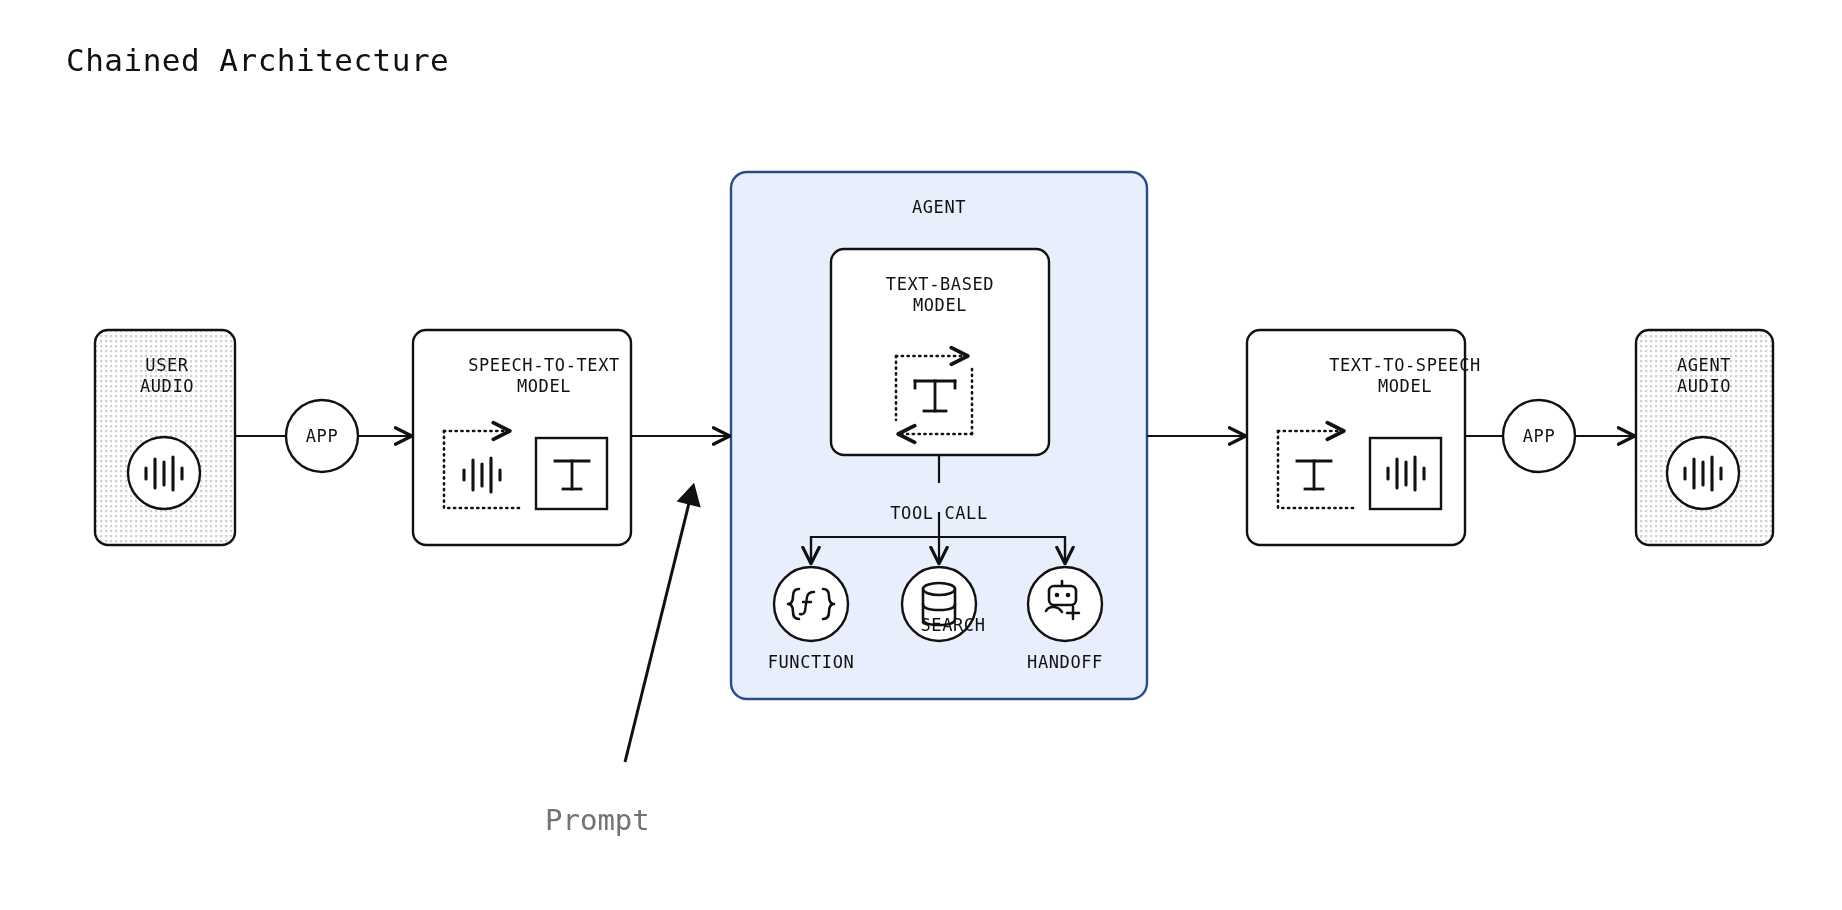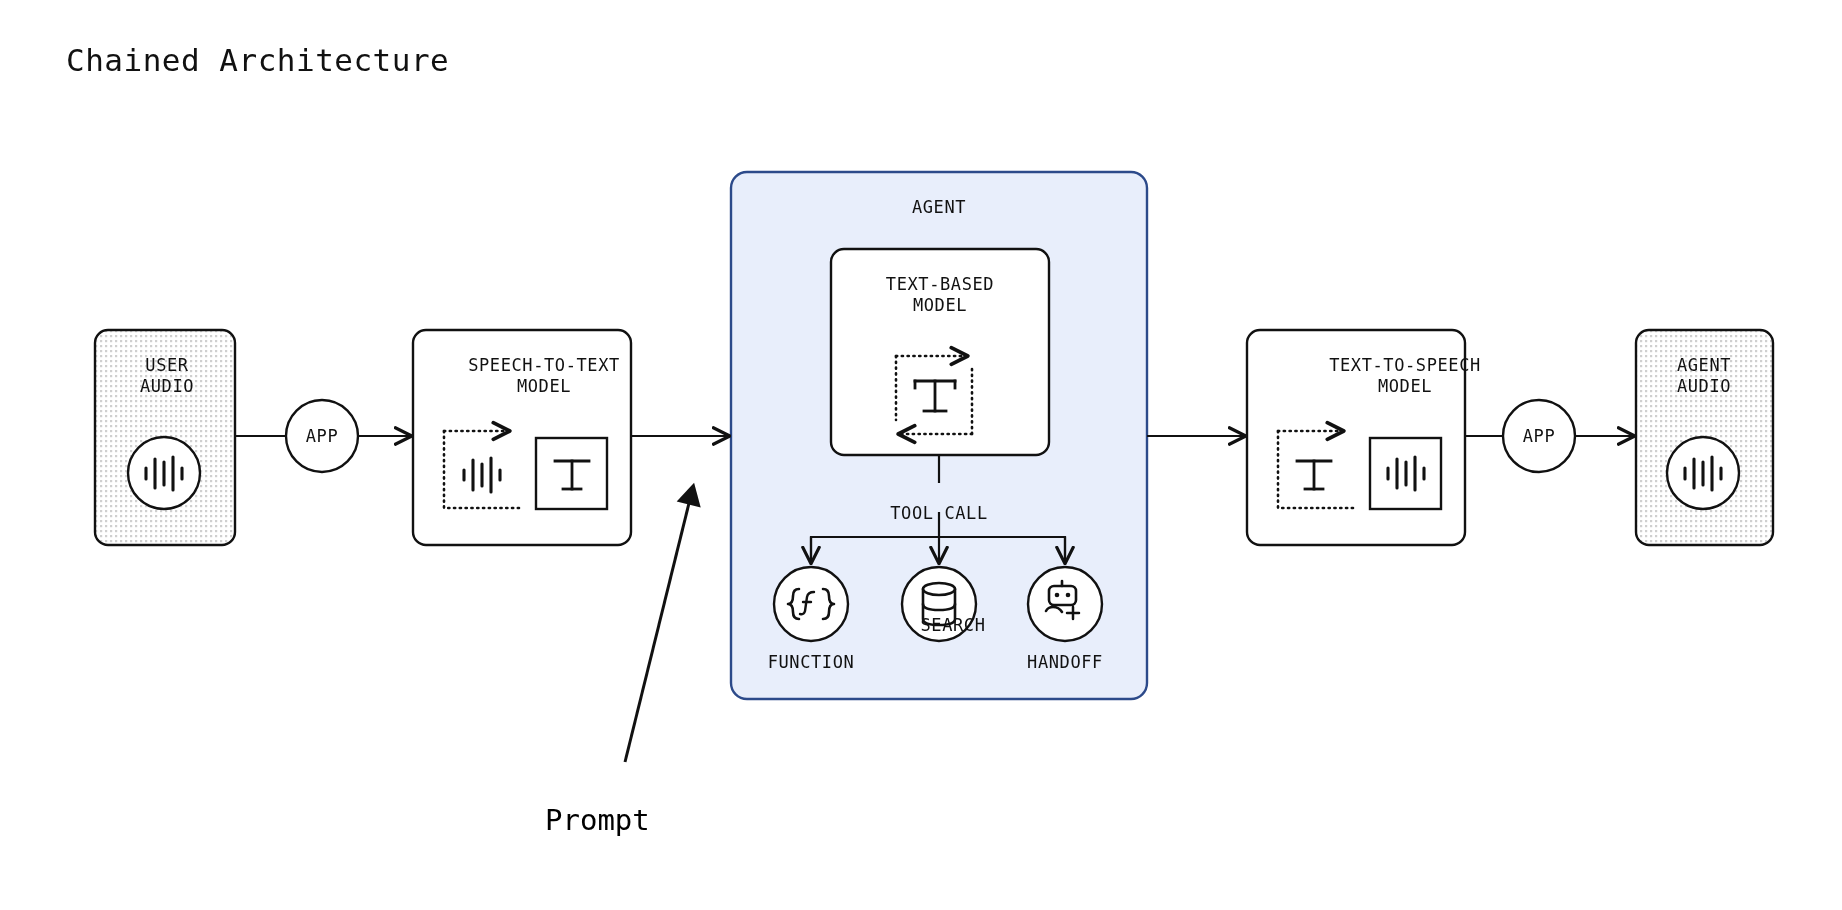--- a/index.html
+++ b/index.html
@@ -33,21 +33,21 @@
     letter-spacing: 0.5px;
     color: #111111;
     white-space: nowrap;
   }
   .prompt-lbl {
     position: absolute;
     left: 545px;
     top: 803px;
     font-family: "DejaVu Sans Mono", "Liberation Mono", monospace;
     font-size: 29px;
-    color: #000000;
+    color: #737373;
     white-space: nowrap;
   }
   .nlabel {
     position: absolute;
     font-family: "DejaVu Sans Mono", "Liberation Mono", monospace;
     font-size: 17px;
     line-height: 21px;
     color: #111111;
     text-align: center;
     letter-spacing: 0.6px;

